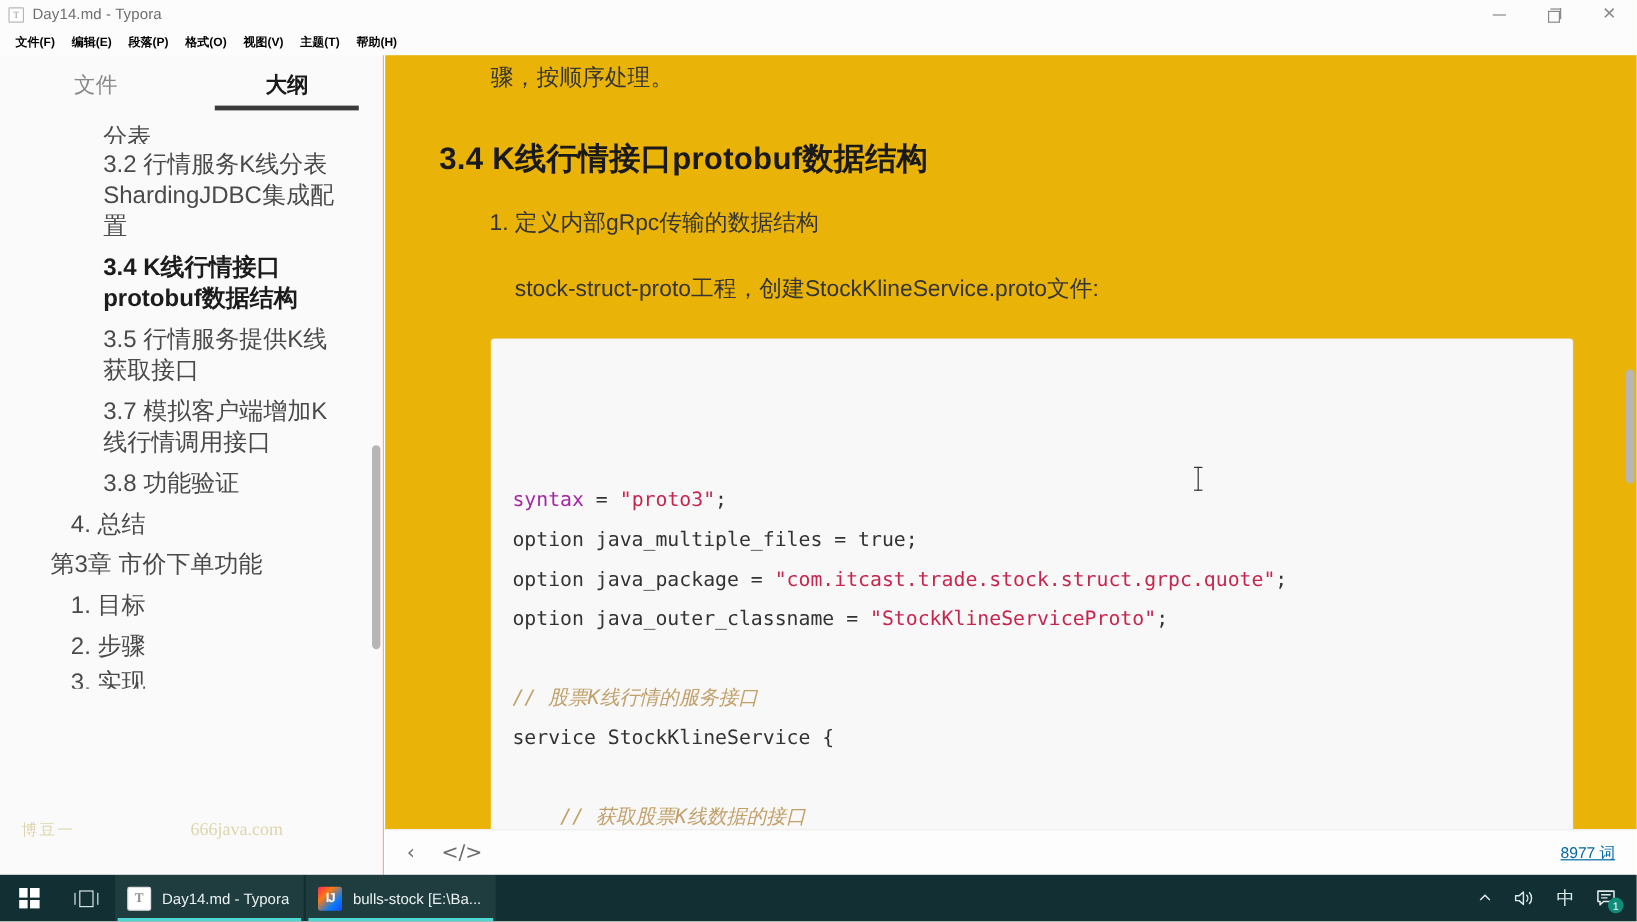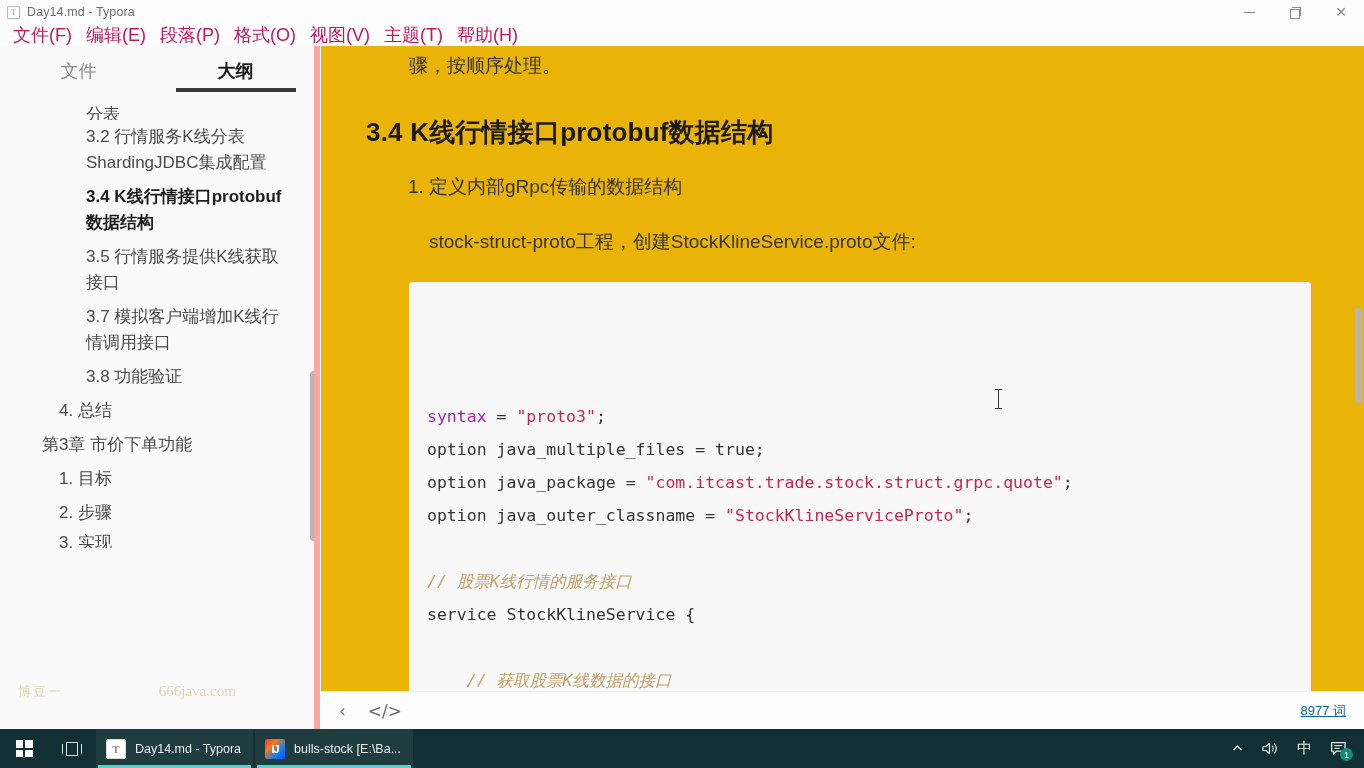--- a/index.html
+++ b/index.html
@@ -54,31 +54,32 @@
   .gl-close { font-size: 14px; line-height: 1; font-family:"DejaVu Sans",sans-serif; }
 
   
   .menubar {
     position: absolute; top: 24px; left: 0; width: 1364px; height: 22px;
     background: #fcfcfc;
     display: flex; align-items: center;
     padding-left: 6px;
   }
   .menuitem {
-    font-size: 18px; color: #be185d;
+    font-size: 10px; color: #000000;
     padding: 2px 7px;
     white-space: nowrap;
+    font-weight: bold;
   }
 
   
   .sidebar {
     position: absolute; top: 46px; left: 0;
     width: 320px; height: 683px;
     background: #fafafa;
-    border-right: 6px solid #fca5a5;
+    border-right: 1px solid #fca5a5;
     overflow: hidden;
   }
   .side-tabs {
     display: flex; height: 50px; align-items: center;
   }
   .side-tab {
     flex: 1; text-align: center;
     font-size: 18px; color: #888;
     position: relative; height: 50px;
     display:flex; align-items:center; justify-content:center;
@@ -89,21 +90,21 @@
     left: 50%; transform: translateX(-50%);
     bottom: 4px; width: 120px; height: 4px;
     background: #3b3b3b;
   }
   .outline {
     position: absolute; top: 56px; left: 0; width: 320px; height: 627px;
     overflow: hidden;
     padding-top: 0;
   }
   .ol-item {
-    font-size: 17px;
+    font-size: 20px;
     line-height: 26px;
     color: #4a4a4a;
     padding: 4px 30px 4px 0;
   }
   .ol-item.active { color: #1c1c1c; font-weight: bold; }
   .lvl1 { padding-left: 42px; }
   .lvl2 { padding-left: 59px; }
   .lvl3 { padding-left: 86px; }
   .ol-clip { height: 18px; overflow: hidden; padding-top: 0; padding-bottom: 0; }
 

